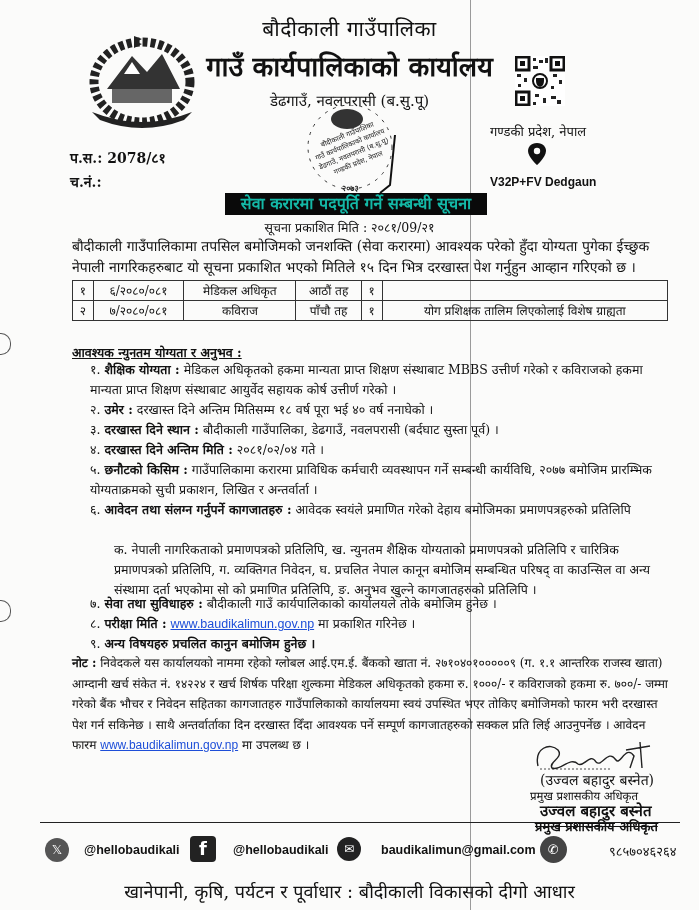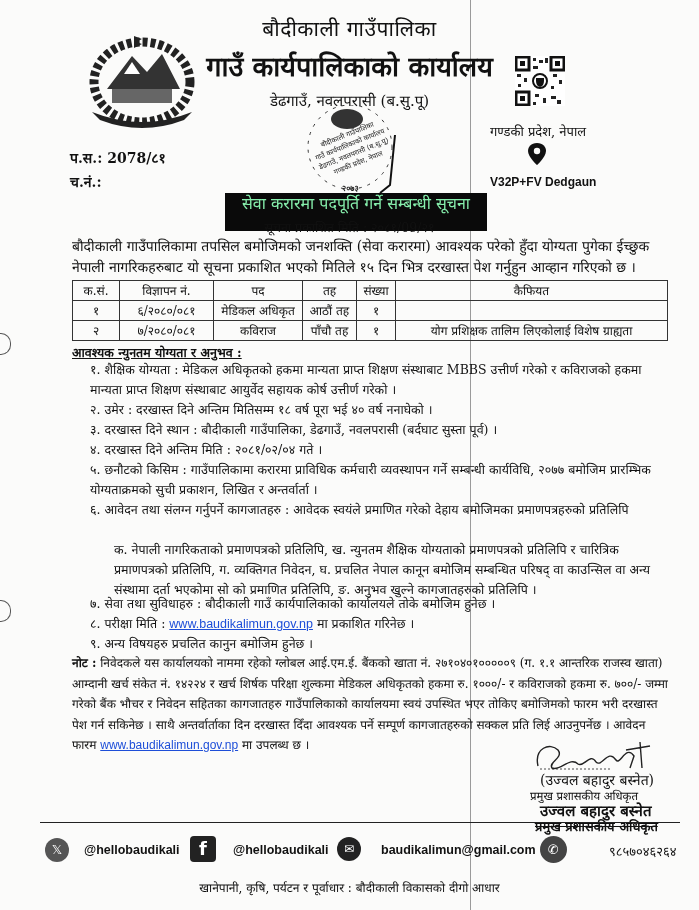--- a/index.html
+++ b/index.html
@@ -15,40 +15,40 @@
   .h1 { left:0; width:699px; top:14px; text-align:center; font-size:21px; letter-spacing:0.5px; }
   .h2 { left:0; width:699px; top:47px; text-align:center; font-size:27px; font-weight:bold; font-family:"DejaVu Sans", sans-serif; }
   .h3 { left:0; width:699px; top:90px; text-align:center; font-size:15px; }
   .qr { left:515px; top:56px; width:50px; height:50px; }
   .province { left:490px; top:122px; font-size:13px; }
   .pin { left:528px; top:143px; width:18px; height:22px; }
   .plus { left:490px; top:175px; font-size:12px; font-weight:bold; font-family:"Liberation Sans", sans-serif; }
   .ref { left:70px; top:148px; font-size:14px; font-weight:bold; }
   .chn { left:70px; top:172px; font-size:14px; font-weight:bold; }
   .stamp { left:295px; top:105px; width:110px; height:90px; }
-  .title-bar { left:225px; top:193px; width:262px; height:38px; background:#0a0a0a; color:#86efac; font-size:16px; line-height:22px; text-align:center; font-weight:normal; }
+  .title-bar { left:225px; top:193px; width:262px; height:22px; background:#0a0a0a; color:#14b8a6; font-size:16px; line-height:22px; text-align:center; font-weight:bold; }
   .pubdate { left:0; width:699px; top:219px; text-align:center; font-size:12.5px; }
   .intro { left:72px; top:236px; width:600px; font-size:14px; line-height:21px; }
   table.vac { position:absolute; left:72px; top:280px; width:596px; border-collapse:collapse; font-size:12px; }
   table.vac td, table.vac th { border:1px solid #333; padding:1px 4px; height:17px; text-align:center; font-weight:normal; }
   .req-h { left:72px; top:344px; font-size:12.5px; text-decoration:underline; font-weight:bold; }
   .req { left:90px; width:580px; font-size:12.5px; line-height:20px; }
-  .req b { font-weight:normal; }
+  .req b { font-weight:bold; }
   .indent { padding-left:24px; }
   .note { left:72px; top:653px; width:600px; font-size:12px; line-height:20.5px; }
   a.url { color:#1d4ed8; text-decoration:underline; font-family:"Liberation Sans", sans-serif; }
   .sig { left:530px; top:738px; width:130px; height:36px; }
   .signame { left:540px; top:770px; font-size:14px; }
   .sigtitle { left:530px; top:788px; font-size:11.5px; }
   .sealname { left:540px; top:800px; font-size:15px; font-weight:bold; font-family:"DejaVu Sans", sans-serif; }
   .sealtitle { left:535px; top:817px; font-size:13px; font-weight:bold; font-family:"DejaVu Sans", sans-serif; text-decoration:line-through; }
   .footrule { left:40px; top:822px; width:640px; height:1px; background:#222; }
   .ficon { width:24px; height:24px; border-radius:50%; background:#222; color:#fff; text-align:center; line-height:24px; font-family:"DejaVu Sans", sans-serif; font-size:13px; }
   .ftext { font-size:12.5px; font-weight:bold; font-family:"Liberation Sans", sans-serif; }
-  .slogan { left:0; width:699px; top:879px; text-align:center; font-size:12px; }
+  .slogan { left:0; width:699px; top:879px; text-align:center; font-size:18px; }
   .ring { left:0; top:333px; width:10px; height:20px; border:1px solid #555; border-left:none; border-radius:0 10px 10px 0; }
   .ring2 { left:0; top:600px; width:10px; height:20px; border:1px solid #555; border-left:none; border-radius:0 10px 10px 0; }
 </style>
 </head>
 <body>
 
 <div class="vline"></div>
 <div class="abs ring"></div>
 <div class="abs ring2"></div>
 
@@ -122,28 +122,20 @@
   <text x="47" y="86" font-size="8" font-weight="bold" fill="#222">२०७३</text>
   <path d="M100 30 L95 80 L85 88" fill="none" stroke="#111" stroke-width="2"></path>
 </svg>
 
 <div class="abs title-bar">सेवा करारमा पदपूर्ति गर्ने सम्बन्धी सूचना</div>
 <div class="abs pubdate">सूचना प्रकाशित मिति : २०८१/09/२१</div>
 <div class="abs intro">बौदीकाली गाउँपालिकामा तपसिल बमोजिमको जनशक्ति (सेवा करारमा) आवश्यक परेको हुँदा योग्यता पुगेका ईच्छुक नेपाली नागरिकहरुबाट यो सूचना प्रकाशित भएको मितिले १५ दिन भित्र दरखास्त पेश गर्नुहुन आव्हान गरिएको छ ।</div>
 
 <table class="vac">
   <tbody>
-      <tr>
-    <th style="width:38px">क.सं.</th>
-    <th style="width:85px">विज्ञापन नं.</th>
-    <th style="width:80px">पद</th>
-    <th style="width:45px">तह</th>
-    <th style="width:30px">संख्या</th>
-    <th>कैफियत</th>
-  </tr>
   <tr>
     <td>१</td>
     <td>६/२०८०/०८१</td>
     <td>मेडिकल अधिकृत</td>
     <td>आठौं तह</td>
     <td>१</td>
     <td></td>
   </tr>
   <tr>
     <td>२</td>

